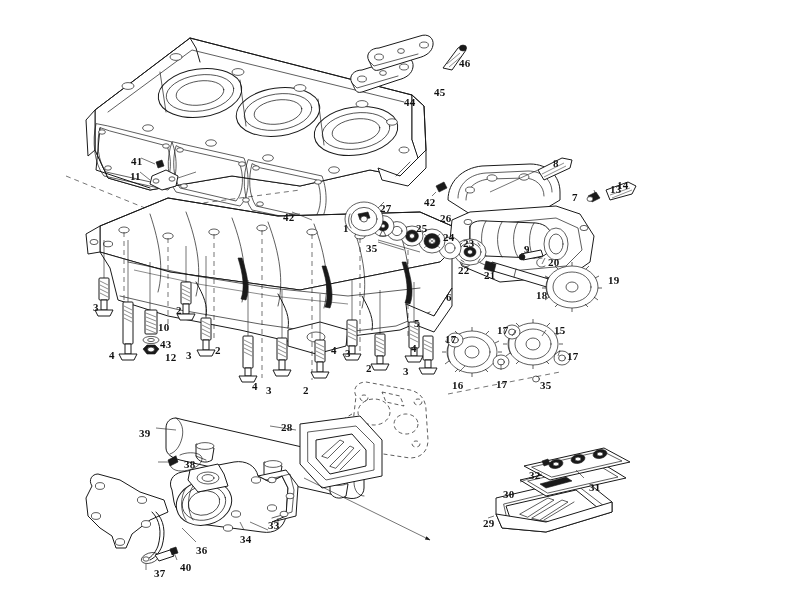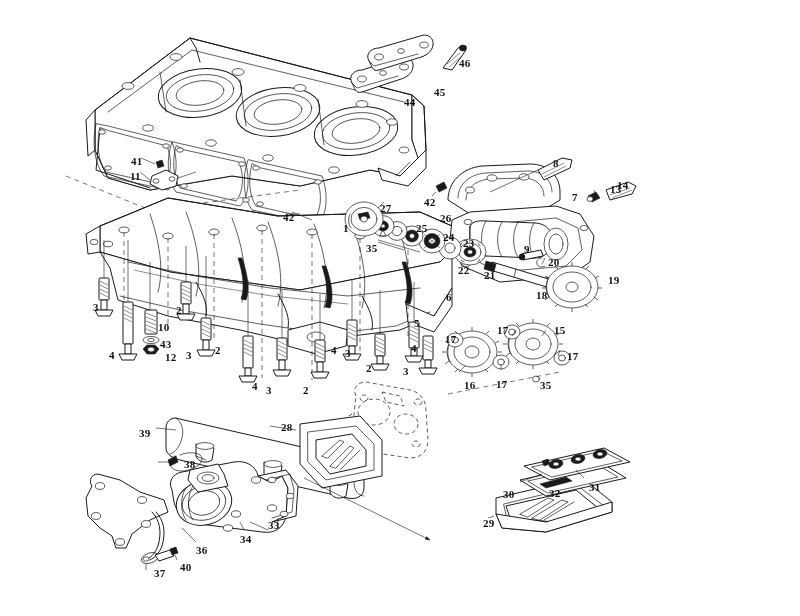--- a/index.html
+++ b/index.html
@@ -635,40 +635,40 @@
       <div class="lbl " style="left: 446px; top: 292px;">6</div>
       <div class="lbl " style="left: 572px; top: 192px;">7</div>
       <div class="lbl " style="left: 553px; top: 158px;">8</div>
       <div class="lbl " style="left: 524px; top: 244px;">9</div>
       <div class="lbl" style="left: 158px; top: 322px;">10</div>
       <div class="lbl" style="left: 130px; top: 171px;">11</div>
       <div class="lbl" style="left: 165px; top: 352px;">12</div>
       <div class="lbl" style="left: 594px; top: 184px; margin-left: 16px;">13</div>
       <div class="lbl" style="left: 617px; top: 180px;">14</div>
       <div class="lbl" style="left: 554px; top: 325px;">15</div>
-      <div class="lbl" style="left: 464px; top: 380px;">16</div>
+      <div class="lbl" style="left: 452px; top: 380px;">16</div>
       <div class="lbl" style="left: 445px; top: 334px;">17</div>
       <div class="lbl" style="left: 497px; top: 325px;">17</div>
       <div class="lbl" style="left: 496px; top: 379px;">17</div>
       <div class="lbl" style="left: 567px; top: 351px;">17</div>
       <div class="lbl" style="left: 536px; top: 290px;">18</div>
       <div class="lbl" style="left: 608px; top: 275px;">19</div>
       <div class="lbl" style="left: 548px; top: 257px;">20</div>
       <div class="lbl" style="left: 484px; top: 270px;">21</div>
       <div class="lbl" style="left: 458px; top: 265px;">22</div>
       <div class="lbl" style="left: 463px; top: 238px;">23</div>
       <div class="lbl" style="left: 443px; top: 232px;">24</div>
       <div class="lbl" style="left: 416px; top: 223px;">25</div>
       <div class="lbl" style="left: 396px; top: 213px; margin-left: 44px;">26</div>
       <div class="lbl" style="left: 380px; top: 203px;">27</div>
       <div class="lbl" style="left: 281px; top: 422px;">28</div>
       <div class="lbl" style="left: 483px; top: 518px;">29</div>
       <div class="lbl" style="left: 503px; top: 489px;">30</div>
       <div class="lbl" style="left: 589px; top: 482px;">31</div>
-      <div class="lbl" style="left: 529px; top: 488px; margin-left: 20px;">32</div>
+      <div class="lbl" style="left: 529px; top: 470px;">32</div>
       <div class="lbl" style="left: 268px; top: 520px;">33</div>
       <div class="lbl" style="left: 240px; top: 534px;">34</div>
       <div class="lbl" style="left: 366px; top: 243px;">35</div>
       <div class="lbl" style="left: 540px; top: 380px;">35</div>
       <div class="lbl" style="left: 196px; top: 545px;">36</div>
       <div class="lbl" style="left: 154px; top: 568px;">37</div>
       <div class="lbl" style="left: 144px; top: 459px; margin-left: 40px;">38</div>
       <div class="lbl" style="left: 139px; top: 428px;">39</div>
       <div class="lbl" style="left: 180px; top: 562px;">40</div>
       <div class="lbl" style="left: 131px; top: 156px;">41</div>

